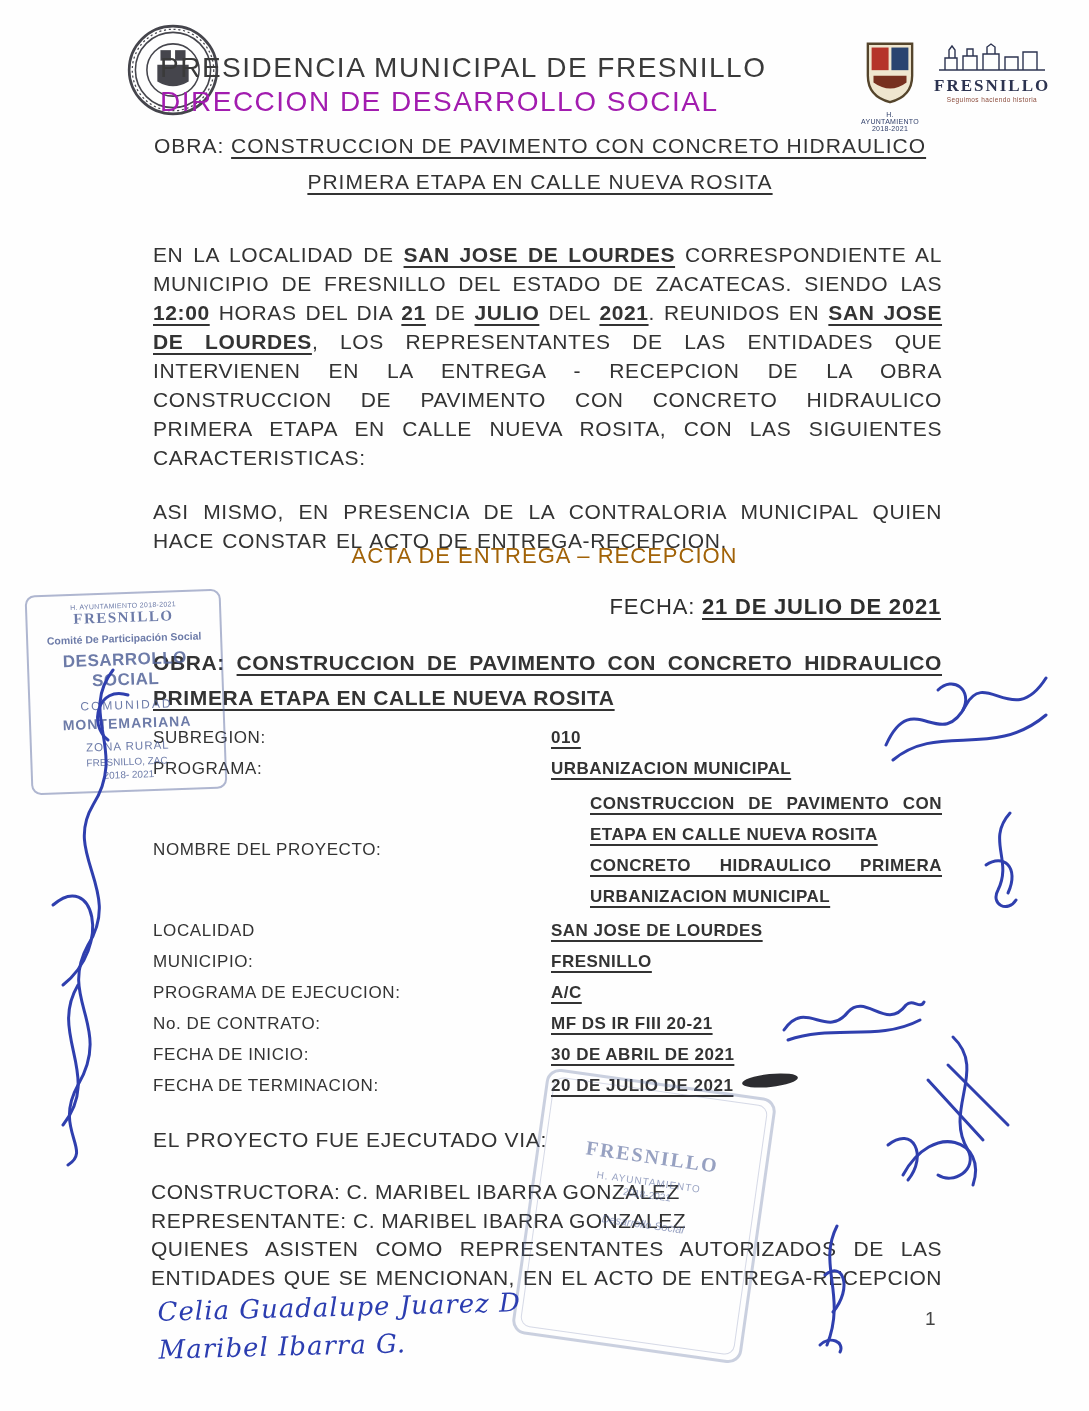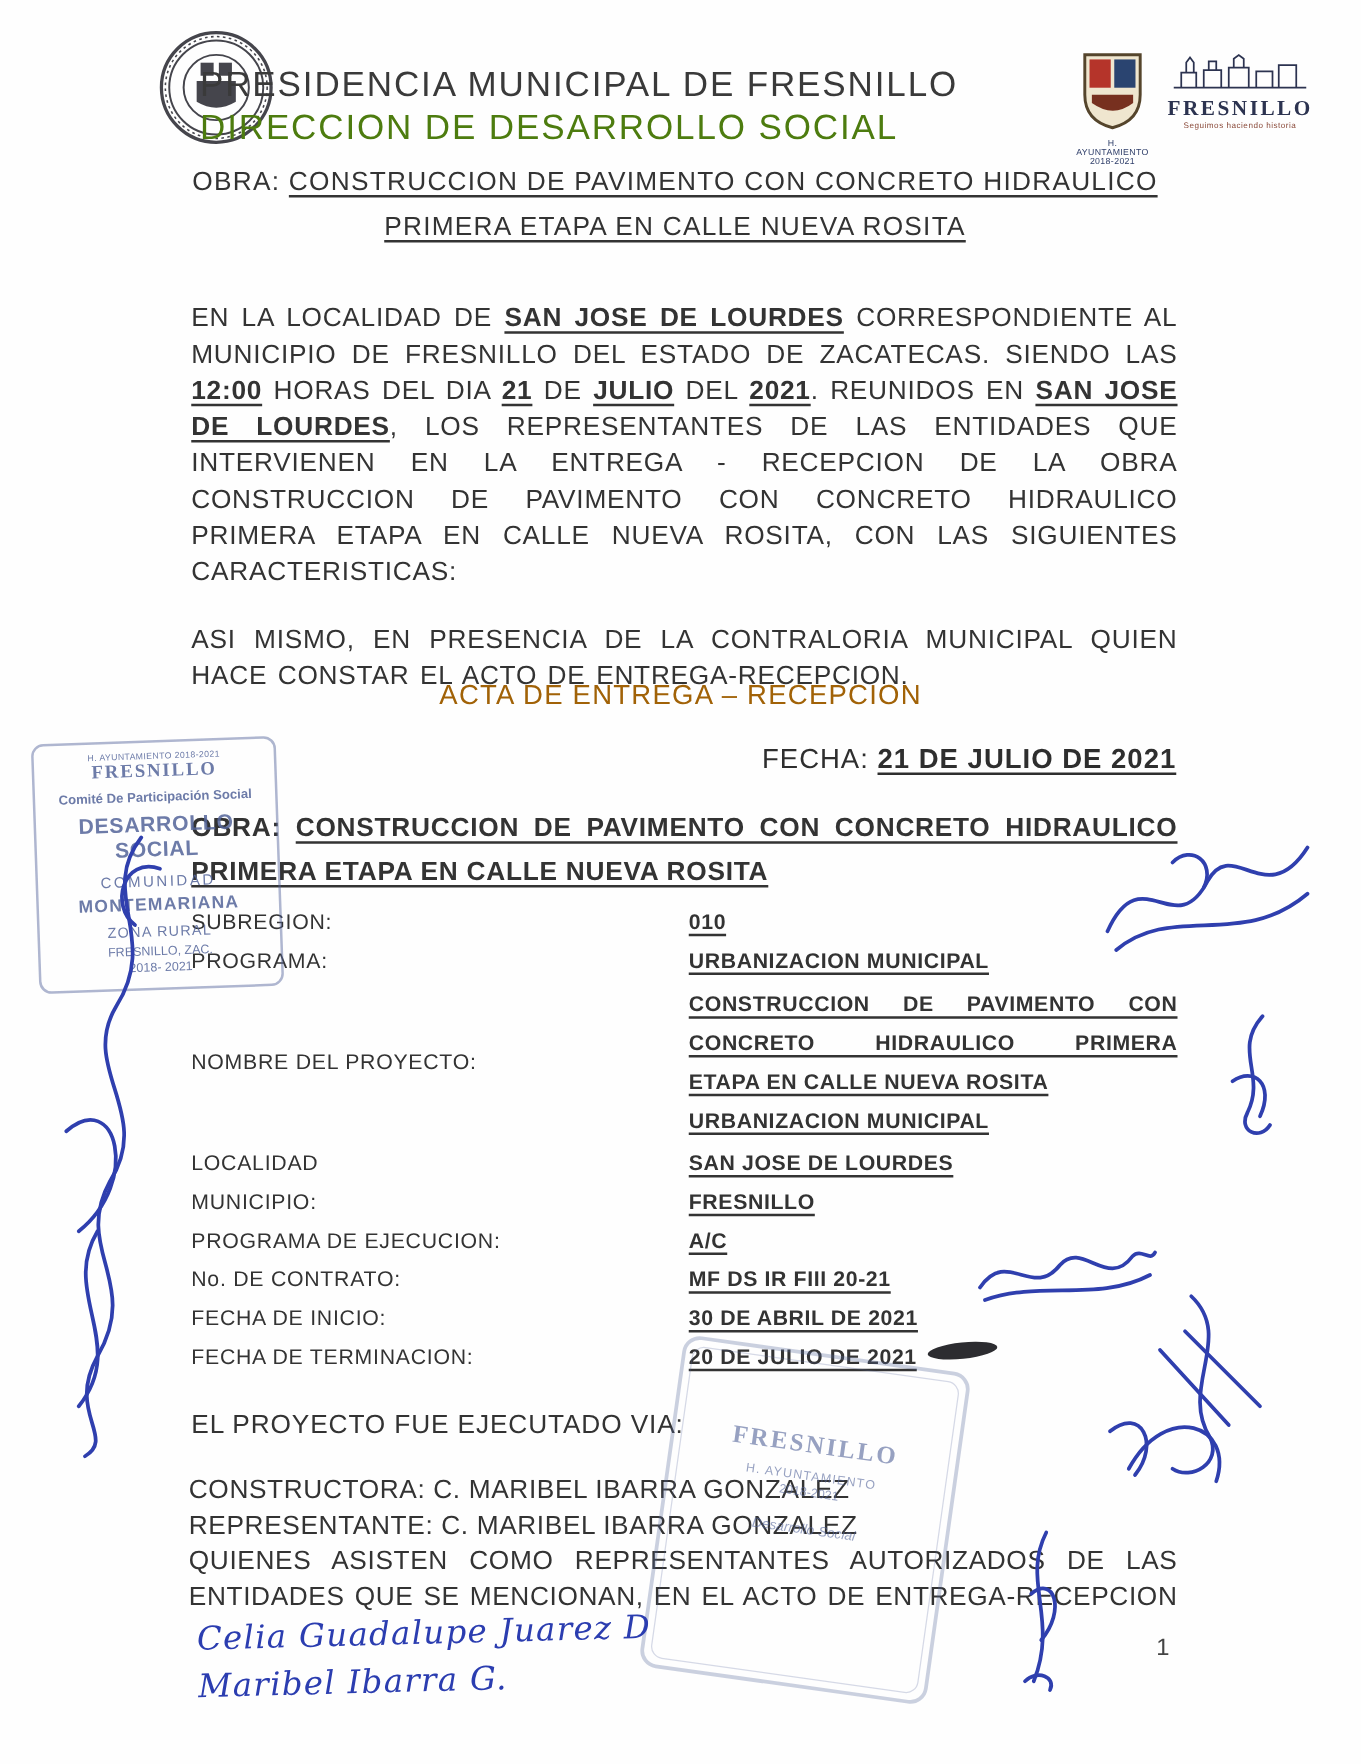--- a/index.html
+++ b/index.html
@@ -10,21 +10,21 @@
     font-family:"Liberation Sans", sans-serif;
     color:#2e2e2e;
   }
   .u { text-decoration:underline; text-underline-offset:4px; text-decoration-thickness:1.5px; }
   .b { font-weight:bold; }
   .spread-line { display:block; text-align:justify; text-align-last:justify; }
 
   
   .hdr { position:absolute; left:160px; top:52px; width:760px; }
   .t1 { font-size:28px; letter-spacing:1.5px; color:#3a3a3a; }
-  .t2 { font-size:28px; letter-spacing:1.5px; color:#4d7c0f; margin-top:2px; }
+  .t2 { font-size:28px; letter-spacing:1.5px; color:#a21caf; margin-top:2px; }
   .obra-hdr { position:absolute; left:120px; top:128px; width:840px; text-align:center;
               font-size:21px; letter-spacing:1px; line-height:36px; color:#333; }
 
   
   .seal { position:absolute; left:126px; top:22px; width:94px; height:96px; opacity:.88; }
   .coat { position:absolute; left:858px; top:40px; width:64px; text-align:center; }
   .coat-cap { font-size:7px; color:#31406b; margin-top:1px; letter-spacing:.3px; }
   .freslogo { position:absolute; left:934px; top:42px; width:116px; text-align:center; }
   .fres-name { font-family:"Liberation Serif", serif; font-size:17px; letter-spacing:2px;
                color:#2c3350; font-variant:small-caps; font-weight:bold; }
@@ -40,21 +40,21 @@
   .fecha { position:absolute; right:148px; top:594px; font-size:22px; letter-spacing:.8px; }
   .acta-obra { position:absolute; left:153px; top:645px; width:789px;
                font-size:21px; line-height:35px; letter-spacing:.6px; font-weight:bold; color:#333; }
 
   
   .fields { position:absolute; left:153px; top:726px; width:789px; font-size:17px; color:#333; }
   .frow { display:flex; align-items:baseline; margin-bottom:7px; line-height:24px; }
   .frow.center { align-items:center; }
   .lbl { flex:0 0 398px; letter-spacing:.6px; }
   .val { flex:1; letter-spacing:.5px; font-weight:bold; }
-  .val .line { display:block; line-height:31px; }
+  .val .line { display:block; line-height:31px;margin-left:39px; }
 
   .ejecutado { position:absolute; left:153px; top:1128px; font-size:21px; letter-spacing:.7px; color:#333;text-align:right; }
   .closing { position:absolute; left:151px; top:1178px; width:791px; font-size:21px;
              line-height:28.5px; letter-spacing:.5px; color:#333; }
 
   .pagenum { position:absolute; left:925px; top:1308px; font-size:19px; color:#444; }
 
   
   .stamp { color:#54659a; }
   .stamp-left {
@@ -174,22 +174,22 @@
       <div class="val"><span class="u">010</span></div>
     </div>
     <div class="frow">
       <div class="lbl">PROGRAMA:</div>
       <div class="val"><span class="u">URBANIZACION MUNICIPAL</span></div>
     </div>
     <div class="frow center">
       <div class="lbl">NOMBRE DEL PROYECTO:</div>
       <div class="val">
         <span class="line spread-line u">CONSTRUCCION DE PAVIMENTO CON</span>
+        <span class="line u">ETAPA EN CALLE NUEVA ROSITA</span>
         <span class="line spread-line u">CONCRETO HIDRAULICO PRIMERA</span>
-        <span class="line u">ETAPA EN CALLE NUEVA ROSITA</span>
         <span class="line u">URBANIZACION MUNICIPAL</span>
       </div>
     </div>
     <div class="frow">
       <div class="lbl">LOCALIDAD</div>
       <div class="val"><span class="u">SAN JOSE DE LOURDES</span></div>
     </div>
     <div class="frow">
       <div class="lbl">MUNICIPIO:</div>
       <div class="val"><span class="u">FRESNILLO</span></div>

